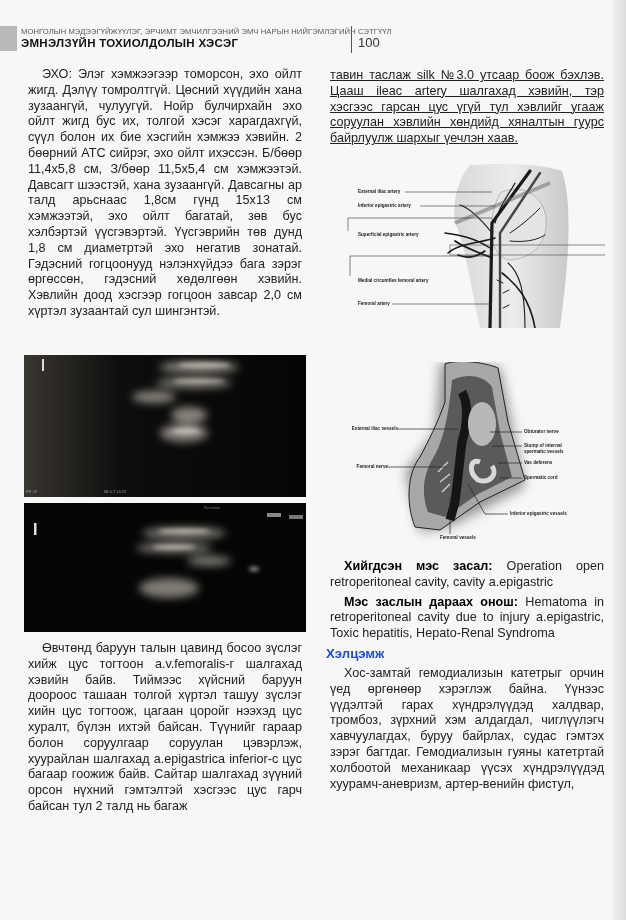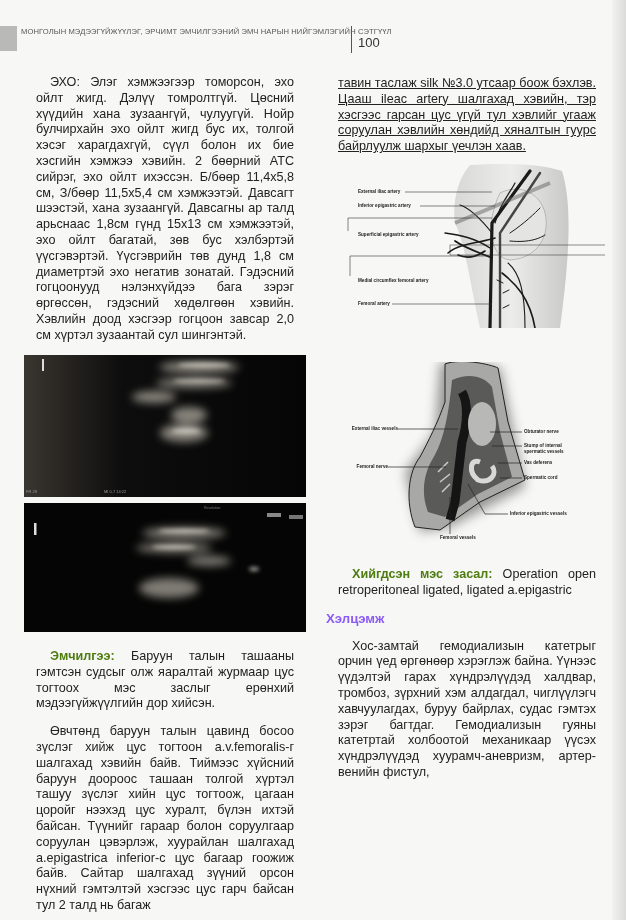--- a/index.html
+++ b/index.html
@@ -32,24 +32,24 @@
     position: absolute; left: 351px; top: 0; width: 1px; height: 27px; background: #555;
   }
   .page-number {
     position: absolute; left: 358px; top: 9px; font-size: 13px; color: #333;
   }
   
   .col {
     position: absolute; font-size: 12.6px; line-height: 15.8px;
     text-align: justify; color: #222;
   }
-  .col p { margin: 12px; text-indent: 14px; }
+  .col p { margin: 4px; text-indent: 14px; }
   .col p.noindent { text-indent: 0; text-decoration: underline; }
-  .col b { color: #4d7c0f; }
-  .col h3 { margin: 0; font-size: 13.2px; line-height: 16px; font-weight: bold; color: #8b5cf6; }
+  .col b { color: #000000; }
+  .col h3 { margin: 0; font-size: 13.2px; line-height: 16px; font-weight: bold; color: #1d4ed8; }
   .left-top { left: 24px; top: 63px; width: 282px; }
   .left-bottom { left: 24px; top: 637px; width: 282px; }
   .right-top { left: 326px; top: 64px; width: 282px; }
   .right-bottom { left: 326px; top: 555px; width: 282px; }
   
   .us-img {
     position: absolute; left: 24px; width: 282px; background: #050505;
     overflow: hidden;
   }
   .us1 { top: 355px; height: 142px; }
@@ -66,20 +66,21 @@
   .fig-label.r { text-align: right; }
 </style>
 </head>
 <body>
 
 <div class="page-edge"></div>
 
 <div class="header">
   <div class="header-block"></div>
   <div class="header-sub">МОНГОЛЫН МЭДЭЭГҮЙЖҮҮЛЭГ, ЭРЧИМТ ЭМЧИЛГЭЭНИЙ ЭМЧ НАРЫН НИЙГЭМЛЭГИЙН СЭТГҮҮЛ</div>
+  <div class="header-title">ЭМНЭЛЗҮЙН ТОХИОЛДОЛЫН ХЭСЭГ</div>
   <div class="header-divider"></div>
   <div class="page-number">100</div>
 </div>
 
 <div class="col left-top">
   <p>ЭХО: Элэг хэмжээгээр томорсон, эхо ойлт жигд. Дэлүү томролтгүй. Цөсний хүүдийн хана зузаангүй, чулуугүй. Нойр булчирхайн эхо ойлт жигд бус их, толгой хэсэг харагдахгүй, сүүл болон их бие хэсгийн хэмжээ хэвийн. 2 бөөрний АТС сийрэг, эхо ойлт ихэссэн. Б/бөөр 11,4х5,8 см, З/бөөр 11,5х5,4 см хэмжээтэй. Давсагт шээстэй, хана зузаангүй. Давсагны ар талд арьснаас 1,8см гүнд  15х13 см хэмжээтэй, эхо ойлт багатай, зөв бус хэлбэртэй үүсгэвэртэй. Үүсгэврийн төв дунд 1,8 см диаметртэй эхо негатив зонатай. Гэдэсний гогцоонууд нэлэнхүйдээ бага зэрэг өргөссөн, гэдэсний хөдөлгөөн хэвийн. Хэвлийн доод хэсгээр гогцоон завсар 2,0 см хүртэл зузаантай сул шингэнтэй.</p>
 </div>
 
 <div class="us-img us1">
   <svg width="282" height="142" viewBox="0 0 282 142">
@@ -129,21 +130,20 @@
       <ellipse cx="230" cy="66" rx="5" ry="2"></ellipse>
     </g>
     <rect x="10" y="20" width="2.5" height="12" fill="#ddd"></rect>
     <rect x="243" y="10" width="14" height="4" fill="#888"></rect>
     <rect x="265" y="12" width="14" height="4" fill="#777"></rect>
     <text x="180" y="6" font-size="3.5" fill="#777" font-family="Liberation Sans, sans-serif">Resolution</text>
   </svg>
 </div>
 
 <div class="col left-bottom">
-  <p><b>Эмчилгээ:</b><span> Баруун талын ташааны гэмтсэн судсыг олж яаралтай журмаар цус тогтоох мэс заслыг ерөнхий мэдээгүйжүүлгийн дор хийсэн.</span></p>
   <p>Өвчтөнд баруун талын цавинд босоо зүслэг хийж цус тогтоон a.v.femoralis-г шалгахад хэвийн байв. Тиймээс хүйсний баруун доороос ташаан толгой хүртэл ташуу зүслэг хийн цус тогтоож, цагаан цоройг нээхэд цус хуралт, бүлэн ихтэй байсан. Түүнийг гараар болон соруулгаар соруулан цэвэрлэж, хуурайлан шалгахад a.epigastrica inferior-с цус багаар гоожиж байв. Сайтар шалгахад зүүний орсон нүхний гэмтэлтэй хэсгээс цус гарч байсан тул 2 талд нь багаж</p>
 </div>
 
 <div class="col right-top">
   <p class="noindent">тавин таслаж silk №3.0 утсаар боож бэхлэв. Цааш ileac artery  шалгахад хэвийн, тэр хэсгээс гарсан цус үгүй тул хэвлийг угааж соруулан хэвлийн хөндийд хяналтын гуурс байрлуулж шархыг үечлэн хаав.</p>
 </div>
 
 <div class="fig fig1">
   <svg width="265" height="165" viewBox="0 0 265 165" style="position:absolute;left:0;top:0;">
     <defs>
@@ -216,16 +216,17 @@
   <div class="fig-label r" style="right:232px;top:102px;">Femoral nerve</div>
   <div class="fig-label" style="left:90px;top:173px;">Femoral vessels</div>
   <div class="fig-label" style="left:174px;top:67px;">Obturator nerve</div>
   <div class="fig-label" style="left:174px;top:81px;width:60px;white-space:normal;">Stump of internal spermatic vessels</div>
   <div class="fig-label" style="left:174px;top:98px;">Vas deferens</div>
   <div class="fig-label" style="left:174px;top:113px;">Spermatic cord</div>
   <div class="fig-label" style="left:160px;top:149px;">Inferior epigastric vessels</div>
 </div>
 
 <div class="col right-bottom">
-  <p><b>Хийгдсэн мэс засал:</b><span> Operation open retroperitoneal ligated, ligated a.epigastric</span></p>
+  <p><b>Хийгдсэн мэс засал:</b><span> Operation open retroperitoneal cavity, cavity a.epigastric</span></p>
+  <p><b>Мэс заслын дараах онош:</b><span> Hematoma in retroperitoneal cavity due to injury a.epigastric, Toxic hepatitis,  Hepato-Renal Syndroma</span></p>
   <h3>Хэлцэмж</h3>
   <p>Хос-замтай гемодиализын катетрыг орчин үед өргөнөөр хэрэглэж байна. Үүнээс үүдэлтэй гарах хүндрэлүүдэд халдвар, тромбоз, зүрхний хэм алдагдал, чиглүүлэгч хавчуулагдах, буруу байрлах, судас гэмтэх зэрэг багтдаг. Гемодиализын гуяны катетртай холбоотой механикаар үүсэх хүндрэлүүдэд хуурамч-аневризм, артер-венийн фистул,</p>
 </div>
 
 </body></html>

